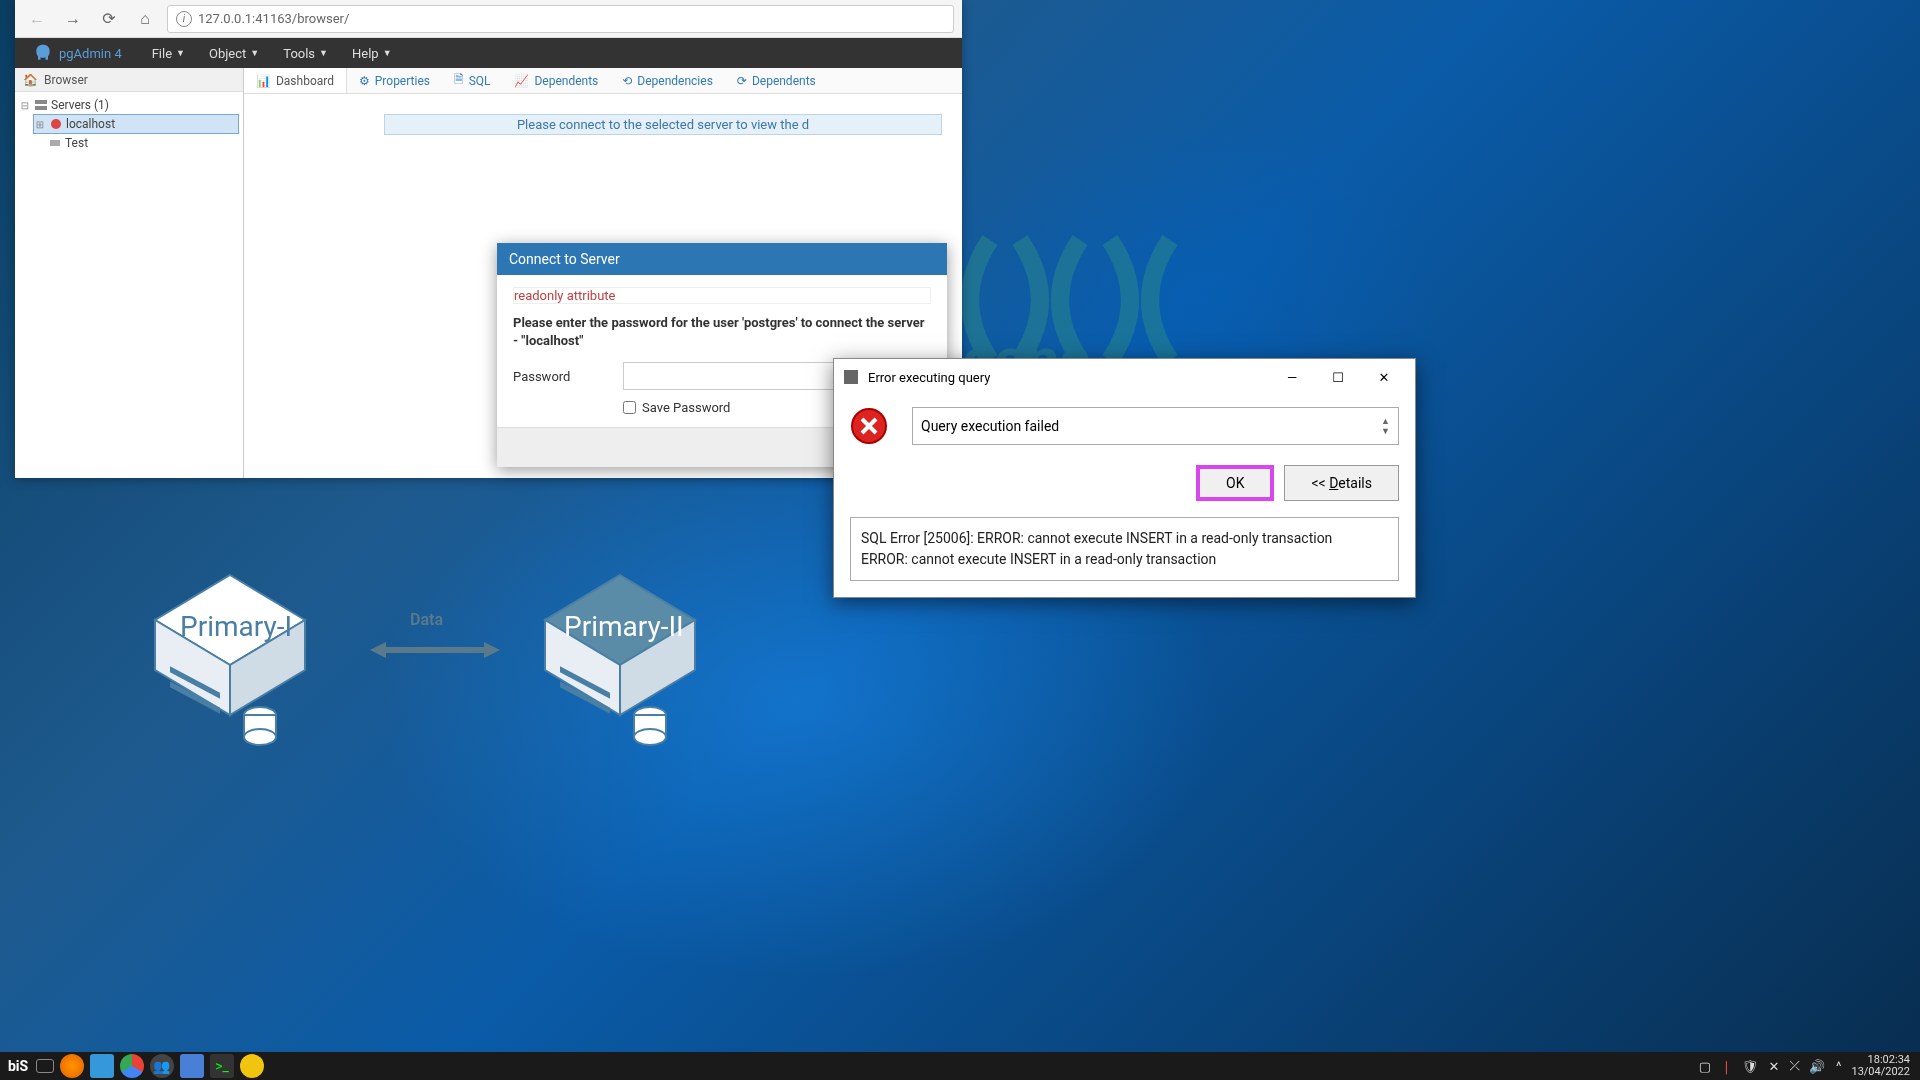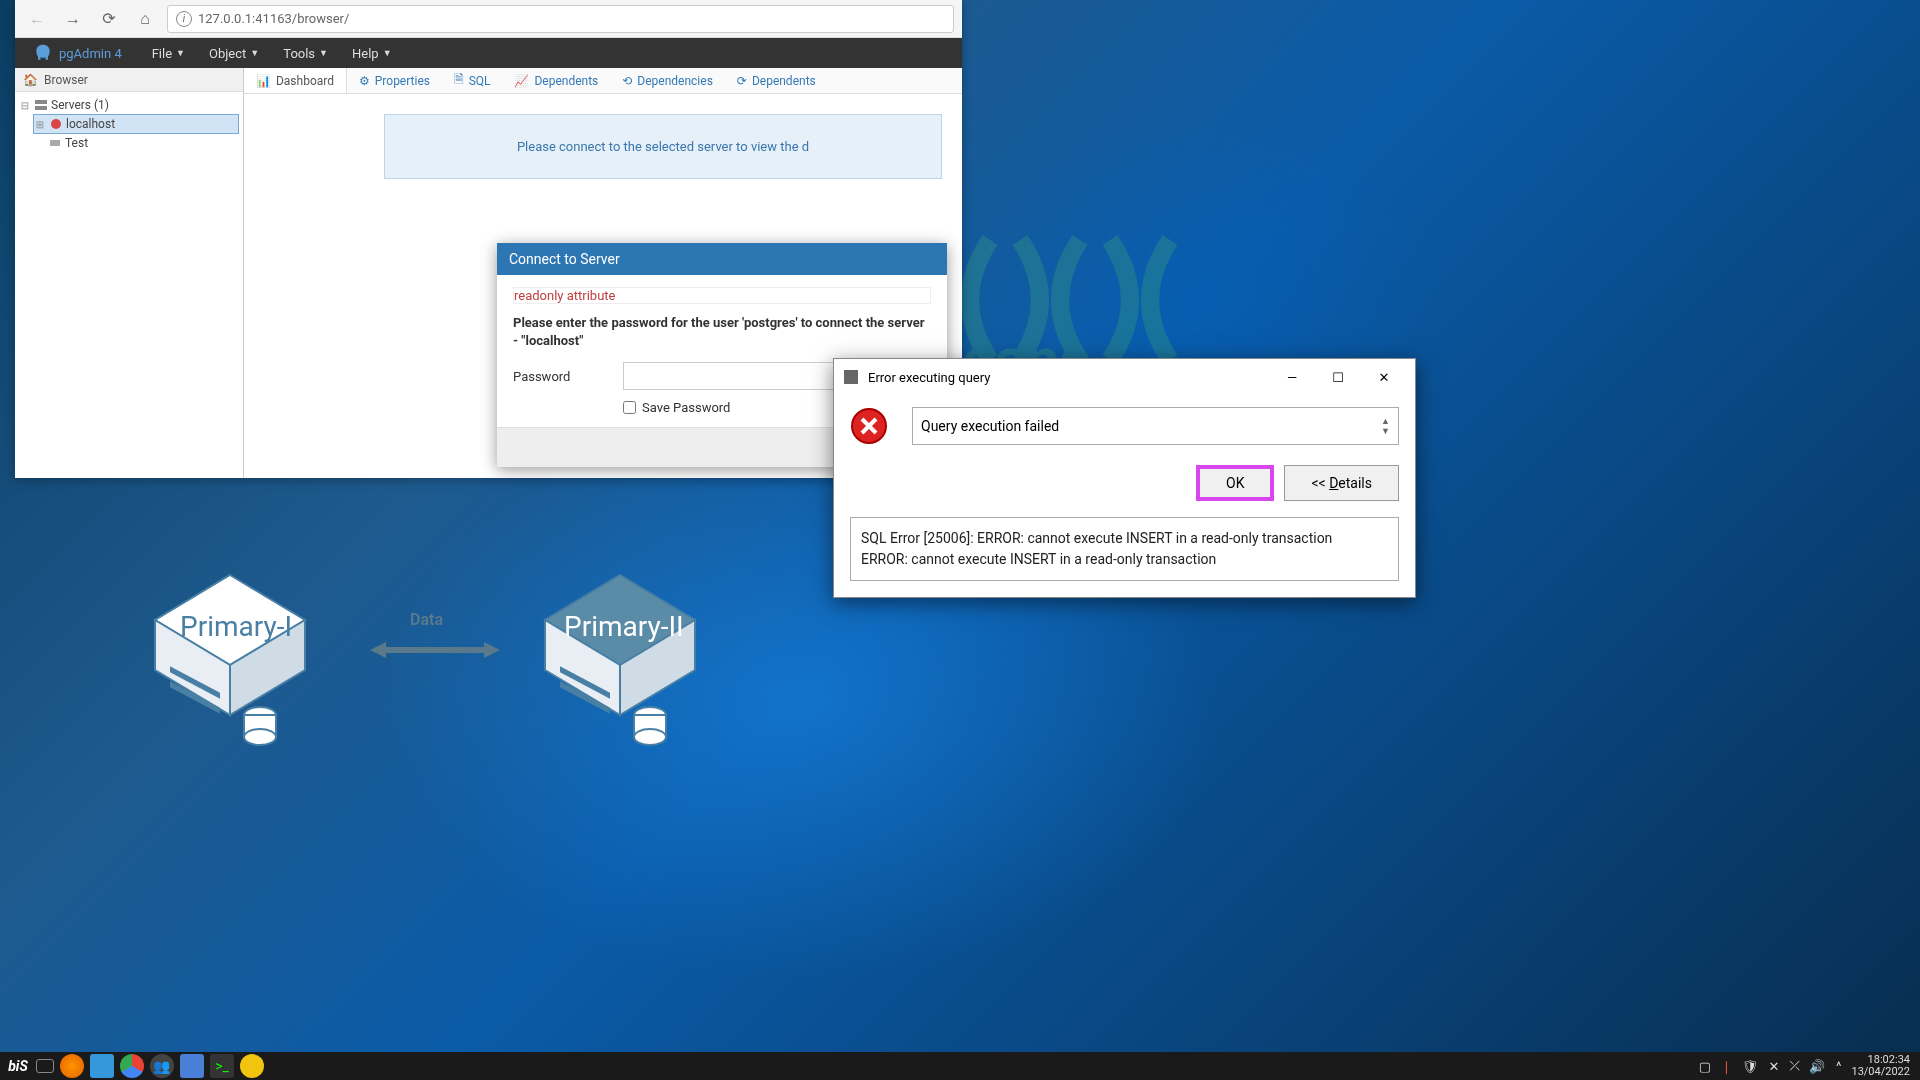--- a/index.html
+++ b/index.html
@@ -32,21 +32,21 @@
 .tree-item { display: flex; align-items: center; gap: 3px; padding: 2px 0; }
 .tree-item.selected { background: #d0e4f5; border: 1px solid #7aa7d0; }
 .tree-expand { width: 12px; text-align: center; color: #888; cursor: pointer; font-size: 10px; }
 .tree-icon { width: 14px; height: 14px; }
 .main-panel { flex: 1; display: flex; flex-direction: column; }
 .tabs-bar { height: 26px; background: #fafafa; border-bottom: 1px solid #ddd; display: flex; align-items: center; font-size: 12px; }
 .tab { padding: 0 12px; height: 100%; display: flex; align-items: center; gap: 5px; color: #337ab7; cursor: pointer; }
 .tab.active { background: #fff; color: #555; border-right: 1px solid #ddd; }
 .tab-icon { font-size: 12px; }
 .content-area { flex: 1; background: #fff; padding: 20px; position: relative; }
-.notice-banner { margin: 0 0 0 120px; padding: 24px; background: #e6f0f8; border: 1px solid #bcd4e8; color: #3b77ad; font-size: 13px; text-align: center; }
+.notice-banner { margin: 0 0 0 120px; padding: 2px; background: #e6f0f8; border: 1px solid #bcd4e8; color: #3b77ad; font-size: 13px; text-align: center; }
 
 
 .connect-dialog { position: absolute; top: 243px; left: 497px; width: 450px; background: #fff; box-shadow: 0 3px 15px rgba(0,0,0,0.4); }
 .dialog-header { background: #2c76b4; color: #fff; padding: 8px 12px; font-size: 14px; }
 .dialog-body { padding: 12px 16px; font-size: 13px; color: #333; }
 .error-box { background: #fff; border: 1px solid #eee; color: #c04040; margin-bottom: 10px; font-size: 13px; }
 .dialog-prompt { font-weight: bold; margin-bottom: 12px; line-height: 1.4; }
 .form-row { display: flex; align-items: center; margin-bottom: 10px; }
 .form-label { width: 110px; }
 .form-input { flex: 1; height: 28px; border: 1px solid #ccc; padding: 0 8px; }
@@ -286,21 +286,21 @@
     <button class="dlg-btn">&lt;&lt; <u>D</u>etails</button>
   </div>
   <div class="error-details">
     <div>SQL Error [25006]: ERROR: cannot execute INSERT in a read-only transaction</div>
     <div>  ERROR: cannot execute INSERT in a read-only transaction</div>
   </div>
 </div>
 
 <div class="taskbar">
   <div class="taskbar-left">
-    <div class="task-icon" style="font-style:italic;font-weight:bold;color:#fff;">biS</div>
+    <div class="task-icon" style="font-weight:bold;color:#fff;">biS</div>
     <div class="task-icon" style="border:1px solid #888;width:18px;height:14px;"></div>
     <div class="task-icon" style="background:radial-gradient(#ff9500,#e66000);border-radius:50%;"></div>
     <div class="task-icon" style="background:#3498db;"></div>
     <div class="task-icon" style="background:conic-gradient(#ea4335 120deg,#4285f4 120deg 240deg,#34a853 240deg);border-radius:50%;"></div>
     <div class="task-icon" style="background:#444;border-radius:50%;">👥</div>
     <div class="task-icon" style="background:#4a7fd8;"></div>
     <div class="task-icon" style="background:#333;color:#0f0;">&gt;_</div>
     <div class="task-icon" style="background:#f1c40f;border-radius:50%;"></div>
   </div>
   <div class="taskbar-right">

